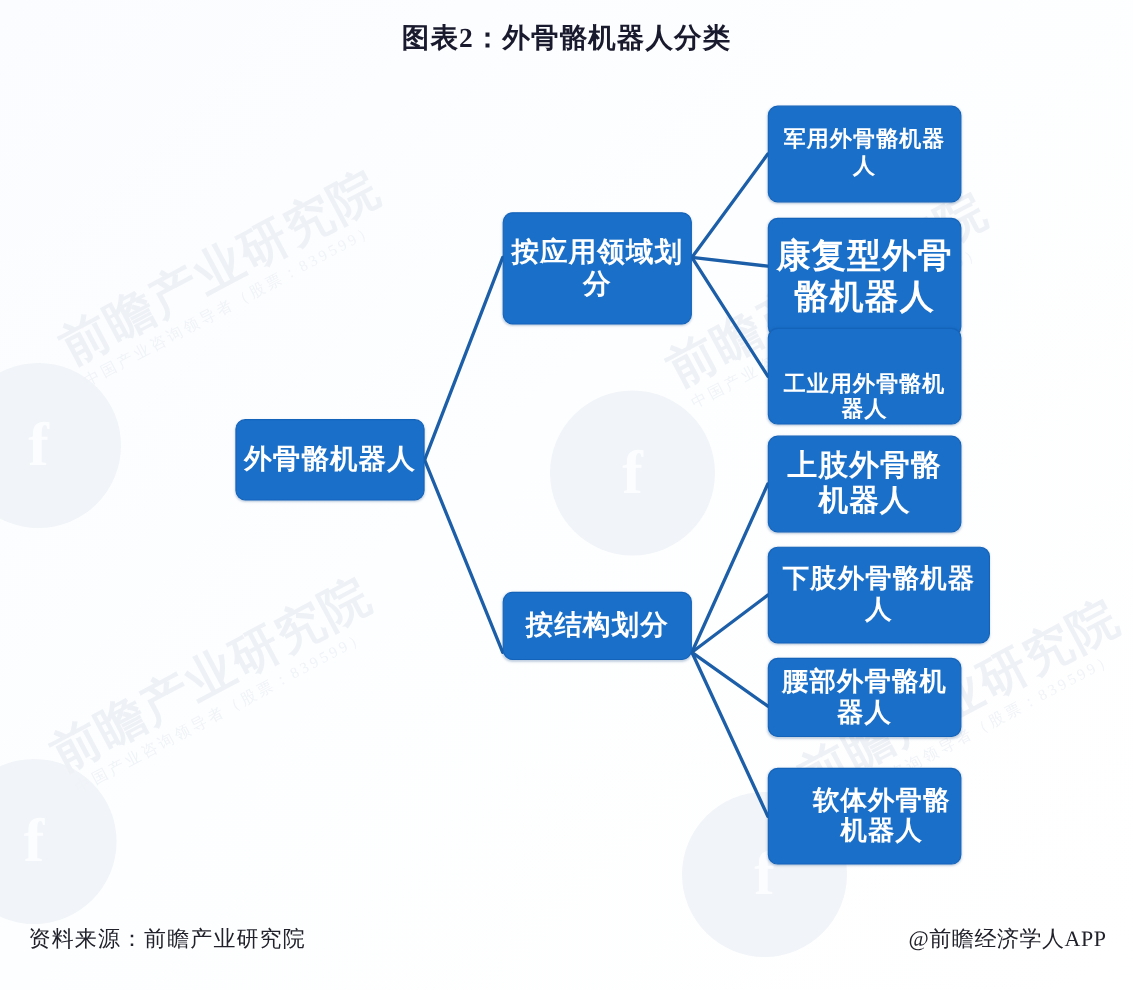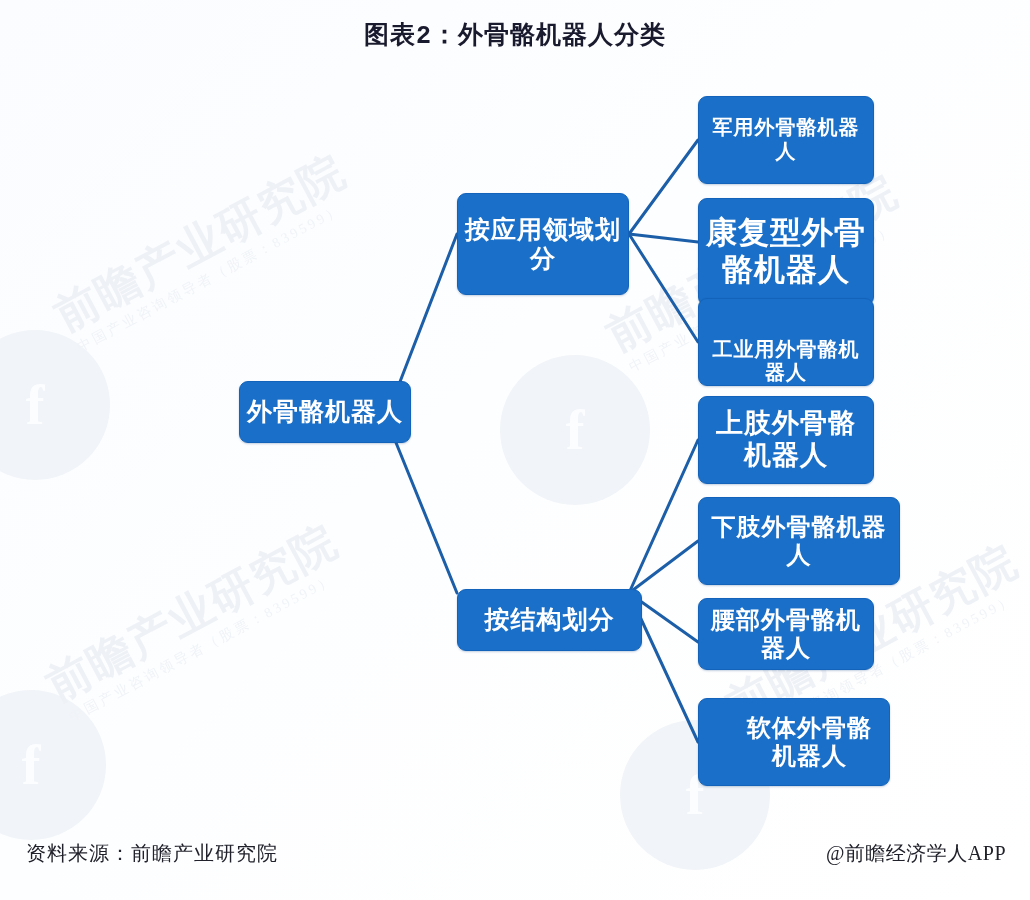--- a/index.html
+++ b/index.html
@@ -69,21 +69,21 @@
     font-family: "Liberation Serif", serif;
   }
 
   
   .title {
     position: absolute;
     left: 0;
     top: 18px;
     width: 1030px;
     text-align: center;
-    font-family: Liberation Mono, monospace;
+    font-family: Liberation Serif, serif;
     font-weight: bold;
     font-size: 25px;
     color: #1a1a2e;
     letter-spacing: 1px;
     z-index: 6;
   }
 
   
   .diagram {
     position: absolute;
@@ -193,48 +193,48 @@
       <line x1="629" y1="234" x2="698" y2="140" stroke="#1c5fa8" stroke-width="3" stroke-linecap="round"></line>
       <line x1="629" y1="234" x2="698" y2="242" stroke="#1c5fa8" stroke-width="3" stroke-linecap="round"></line>
       <line x1="629" y1="234" x2="698" y2="342" stroke="#1c5fa8" stroke-width="3" stroke-linecap="round"></line>
       <line x1="629" y1="593" x2="698" y2="440" stroke="#1c5fa8" stroke-width="3" stroke-linecap="round"></line>
       <line x1="629" y1="593" x2="698" y2="541" stroke="#1c5fa8" stroke-width="3" stroke-linecap="round"></line>
       <line x1="629" y1="593" x2="698" y2="642" stroke="#1c5fa8" stroke-width="3" stroke-linecap="round"></line>
       <line x1="629" y1="593" x2="698" y2="742" stroke="#1c5fa8" stroke-width="3" stroke-linecap="round"></line>
     </svg>
 
   <div class="diagram" id="node-layer">
-      <div class="node" style="left: 214px; top: 381px; width: 172px; height: 62px; margin-left: 25px;">
+      <div class="node" style="left: 214px; top: 381px; width: 172px; height: 74px;">
         <span>外骨骼机器人</span>
       </div>
       <div class="node" style="left: 457px; top: 193px; width: 172px; height: 102px;">
         <span>按应用领域划分</span>
       </div>
-      <div class="node" style="left: 457px; top: 589px; width: 185px; height: 62px;">
+      <div class="node" style="left: 457px; top: 538px; width: 172px; height: 62px;">
         <span>按结构划分</span>
       </div>
       <div class="node" style="left: 698px; top: 96px; width: 176px; height: 88px; font-size: 20px;">
         <span>军用外骨骼机器人</span>
       </div>
       <div class="node" style="left: 698px; top: 198px; width: 176px; height: 108px; font-size: 31px;">
         <span>康复型外骨骼机器人</span>
       </div>
       <div class="node" style="left: 698px; top: 298px; width: 176px; height: 88px; font-size: 20px; align-items: flex-end;">
         <span>工业用外骨骼机器人</span>
       </div>
       <div class="node" style="left: 698px; top: 396px; width: 176px; height: 88px; font-size: 27px;">
         <span>上肢外骨骼机器人</span>
       </div>
       <div class="node" style="left: 698px; top: 497px; width: 202px; height: 88px; font-size: 24px;">
         <span>下肢外骨骼机器人</span>
       </div>
       <div class="node" style="left: 698px; top: 598px; width: 176px; height: 72px; font-size: 24px;">
         <span>腰部外骨骼机器人</span>
       </div>
-      <div class="node" style="left: 698px; top: 698px; width: 192px; height: 88px; font-size: 24px; padding-left: 31px;">
+      <div class="node" style="left: 698px; top: 698px; width: 176px; height: 88px; font-size: 24px; padding-left: 31px;">
         <span>软体外骨骼机器人</span>
       </div>
     </div>
 
   <div class="footer-left">资料来源：前瞻产业研究院</div>
   <div class="footer-right">@前瞻经济学人APP</div>
 
 </div>
 
 </body></html>

